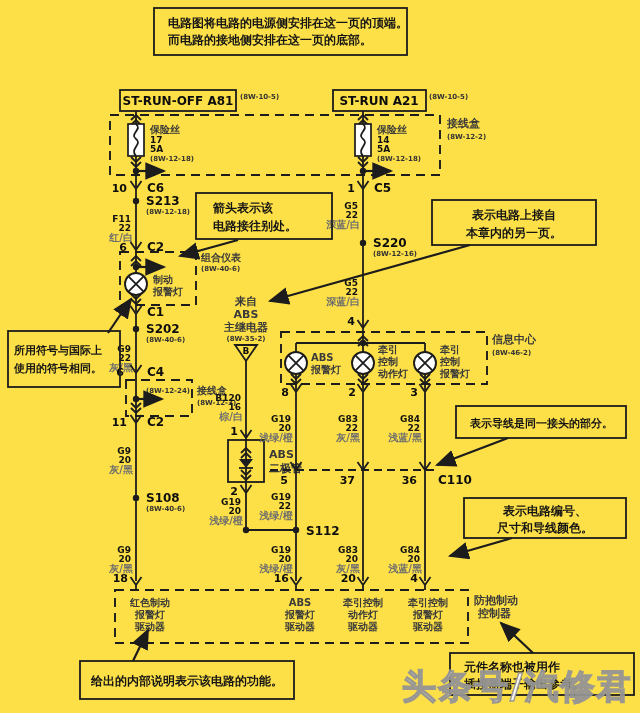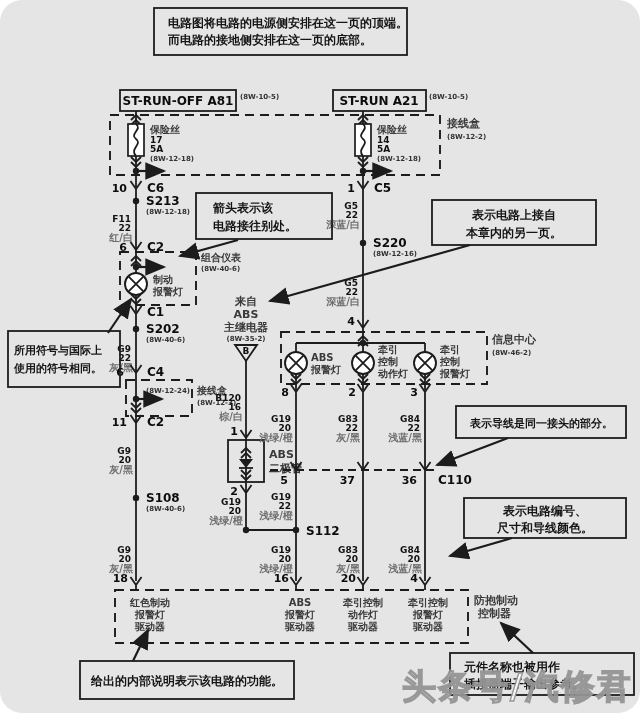--- a/index.html
+++ b/index.html
@@ -1,16 +1,16 @@
 <!DOCTYPE html>
 <html><head>
 <meta charset="utf-8">
 <style>
   html,body{margin:0;padding:0;background:#fff;}
-  .page{width:640px;height:713px;background:#e5e5e5;position:relative;font-family:"DejaVu Sans",sans-serif;border-radius:22px;}
+  .page{width:640px;height:713px;background:#fde047;position:relative;font-family:"DejaVu Sans",sans-serif;}
   svg text{font-family:"DejaVu Sans",sans-serif;}
   .w   {stroke:#1c1c1c;stroke-width:1.8;fill:none;}
   .wd  {stroke:#1c1c1c;stroke-width:1.8;fill:none;stroke-dasharray:8 5;}
   .box {fill:none;stroke:#1c1c1c;stroke-width:1.8;}
   .dbox{fill:none;stroke:#1c1c1c;stroke-width:1.9;stroke-dasharray:9 6;}
   .sym {stroke:#1c1c1c;stroke-width:1.8;fill:none;}
   .aw  {stroke:#1c1c1c;stroke-width:2.2;fill:none;}
   .zh  {font-size:12px;font-weight:bold;fill:#151515;}
   .zh11{font-size:11px;font-weight:bold;fill:#151515;}
   .cn  {font-size:12px;font-weight:bold;fill:#0d0d0d;}

